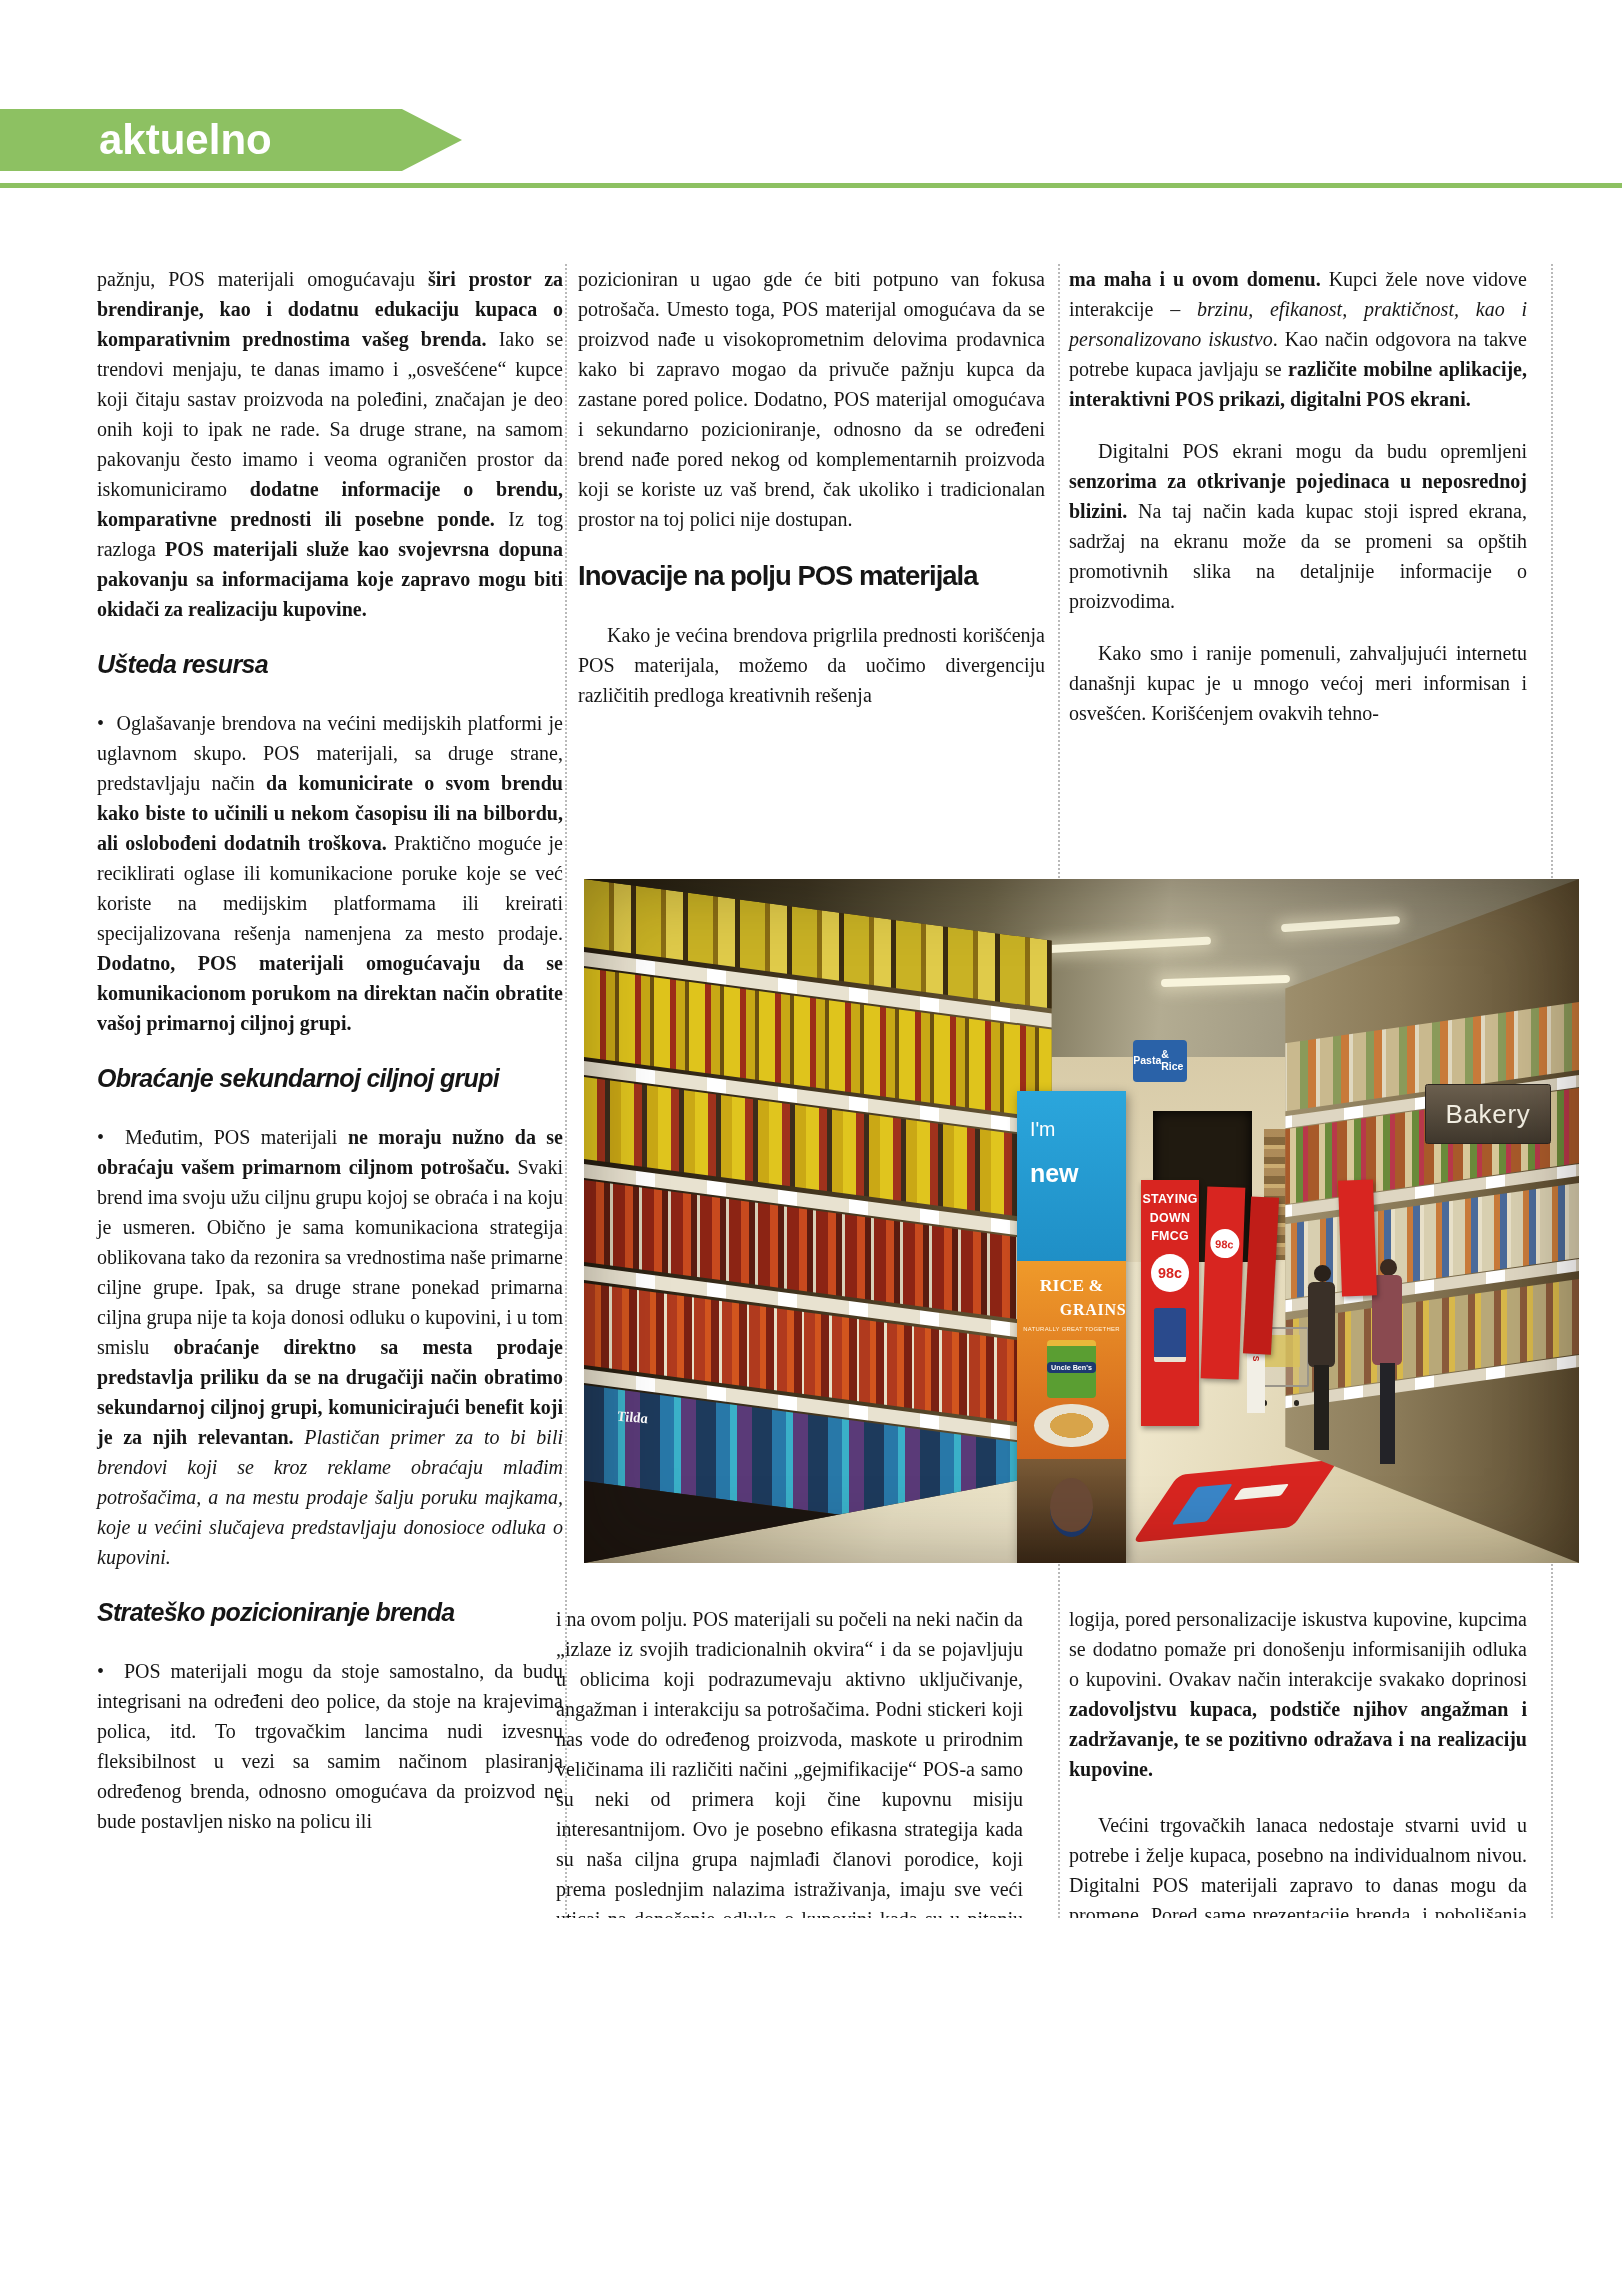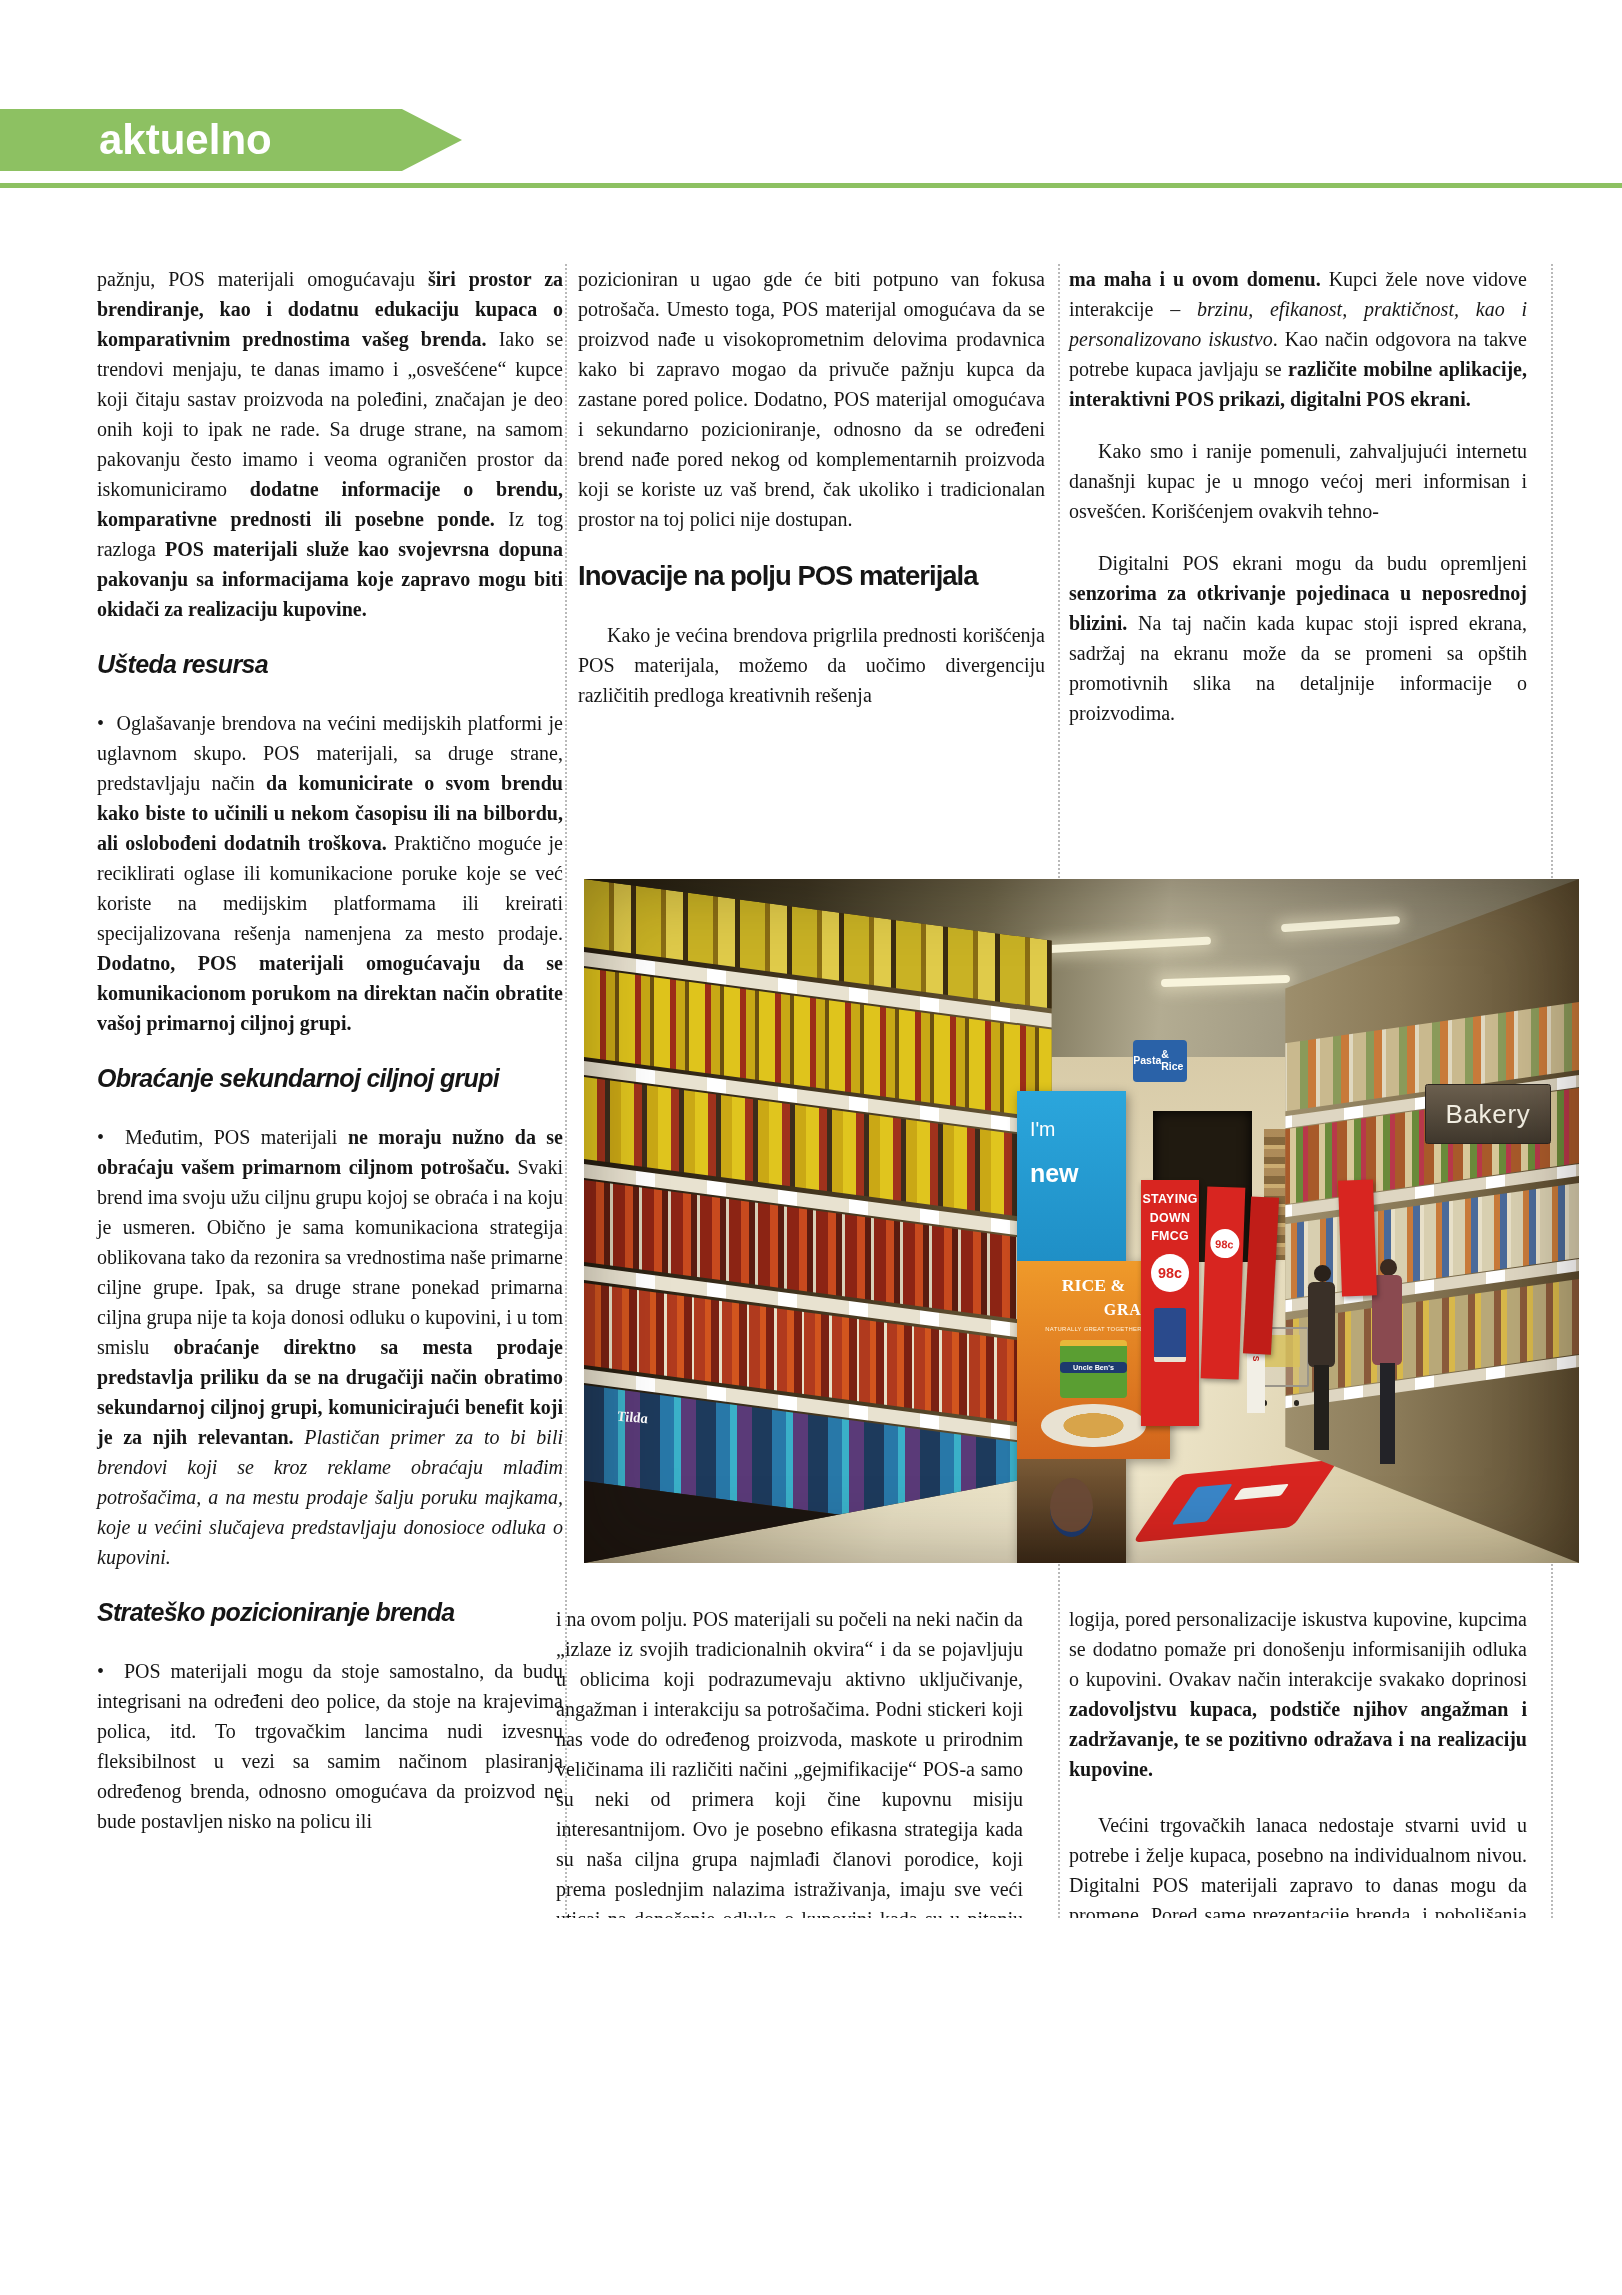--- a/index.html
+++ b/index.html
@@ -107,21 +107,21 @@
       font-family:"Liberation Serif",serif;font-style:italic;font-weight:700;font-size:14.4px;}
 
   .pasta{left:55.2%;top:23.5%;width:5.4%;height:6.2%;background:#2a62a8;border-radius:3.9px;
       display:flex;flex-direction:row;align-items:center;justify-content:center;}
   .pasta span{position:static;color:#fff;font-weight:700;font-size:10.5px;line-height:11.8px;}
 
   .endcap{left:43.5%;top:31%;width:11%;height:69%;filter:drop-shadow(2.6px 3.9px 5.2px rgba(0,0,0,.35));}
   .ec-blue{left:0;top:0;width:100%;height:36%;background:linear-gradient(180deg,#2ba6dc,#1f8fc6);padding:0;}
   .ec-im{position:absolute;left:12%;top:16%;color:#fff;font-size:19.6px;}
   .ec-new{position:absolute;left:12%;top:40%;color:#fff;font-size:25px;font-weight:700;}
-  .ec-orange{left:0;top:36%;width:100%;height:42%;background:linear-gradient(180deg,#ef9a2a,#d2641c);padding-left:44px;}
+  .ec-orange{left:0;top:36%;width:100%;height:42%;background:linear-gradient(180deg,#ef9a2a,#d2641c);}
   .ec-t1{left:0;top:7%;width:100%;text-align:center;color:#fff;font-family:"Liberation Serif",serif;font-size:17.7px;font-weight:700;}
   .ec-t2{left:0;top:20%;width:100%;text-align:right;color:#fff;font-family:"Liberation Serif",serif;font-size:16px;font-weight:700;letter-spacing:0.7px;}
   .ec-sub{left:0;top:33%;width:100%;text-align:center;color:#fff4df;font-size:5.9px;letter-spacing:0.3px;}
   .ec-pack{left:28%;top:40%;width:44%;height:26%;background:#5a9e32;border-radius:3.9px;border-top:6.5px solid #e8b83a;}
   .ec-brand{position:absolute;left:0;top:30%;width:100%;text-align:center;color:#fff;font-size:7.2px;font-weight:700;
       background:#1d3a6e;padding:1.3px 0;border-radius:3.9px;}
   .ec-plate{left:16%;top:72%;width:68%;height:22%;background:radial-gradient(ellipse at center,#d8a44a 0 40%,#e8e2d2 41% 100%);border-radius:50%;}
   .ec-wood{left:0;top:78%;width:100%;height:22%;background:linear-gradient(180deg,#7a5a36,#3c2a18);}
   .ec-face{left:30%;top:18%;width:40%;height:52%;border-radius:50%;background:#6b4a36;border-bottom:5.2px solid #1d3a6e;}
 
@@ -183,22 +183,22 @@
   </section>
 
   <section class="col col2t">
     <p class="body"><span class="r">pozicioniran u ugao gde će biti potpuno van fokusa potrošača. Umesto toga, POS materijal omogućava da se proizvod nađe u visokoprometnim delovima prodavnica kako bi zapravo mogao da privuče pažnju kupca da zastane pored police. Dodatno, POS materijal omogućava i sekundarno pozicioniranje, odnosno da se određeni brend nađe pored nekog od komplementarnih proizvoda koji se koriste uz vaš brend, čak ukoliko i tradicionalan prostor na toj polici nije dostupan.</span></p>
     <h2 class="head2">Inovacije na polju POS materijala</h2>
     <p class="body ind"><span class="r">Kako je većina brendova prigrlila prednosti korišćenja POS materijala, možemo da uočimo divergenciju različitih predloga kreativnih rešenja</span></p>
   </section>
 
   <section class="col col3t">
     <p class="body"><span class="b">ma maha i u ovom domenu.</span><span class="r"> Kupci žele nove vidove interakcije – </span><span class="i">brzinu, efikanost, praktičnost, kao i personalizovano iskustvo</span><span class="r">. Kao način odgovora na takve potrebe kupaca javljaju se </span><span class="b">različite mobilne aplikacije, interaktivni POS prikazi, digitalni POS ekrani.</span></p>
+    <p class="body ind"><span class="r">Digitalni POS ekrani mogu da budu opremljeni </span><span class="b">senzorima za otkrivanje pojedinaca u neposrednoj blizini.</span><span class="r"> Na taj način kada kupac stoji ispred ekrana, sadržaj na ekranu može da se promeni sa opštih promotivnih slika na detaljnije informacije o proizvodima.</span></p>
     <p class="body ind"><span class="r">Kako smo i ranije pomenuli, zahvaljujući internetu današnji kupac je u mnogo većoj meri informisan i osvešćen. Korišćenjem ovakvih tehno-</span></p>
-    <p class="body ind"><span class="r">Digitalni POS ekrani mogu da budu opremljeni </span><span class="b">senzorima za otkrivanje pojedinaca u neposrednoj blizini.</span><span class="r"> Na taj način kada kupac stoji ispred ekrana, sadržaj na ekranu može da se promeni sa opštih promotivnih slika na detaljnije informacije o proizvodima.</span></p>
   </section>
 
   <figure class="photo">
     <div class="ph-ceiling">
       <div class="tube t1"></div>
       <div class="tube t2"></div>
       <div class="tube t3"></div>
       <div class="tube t4"></div>
     </div>
     <div class="ph-wall">

